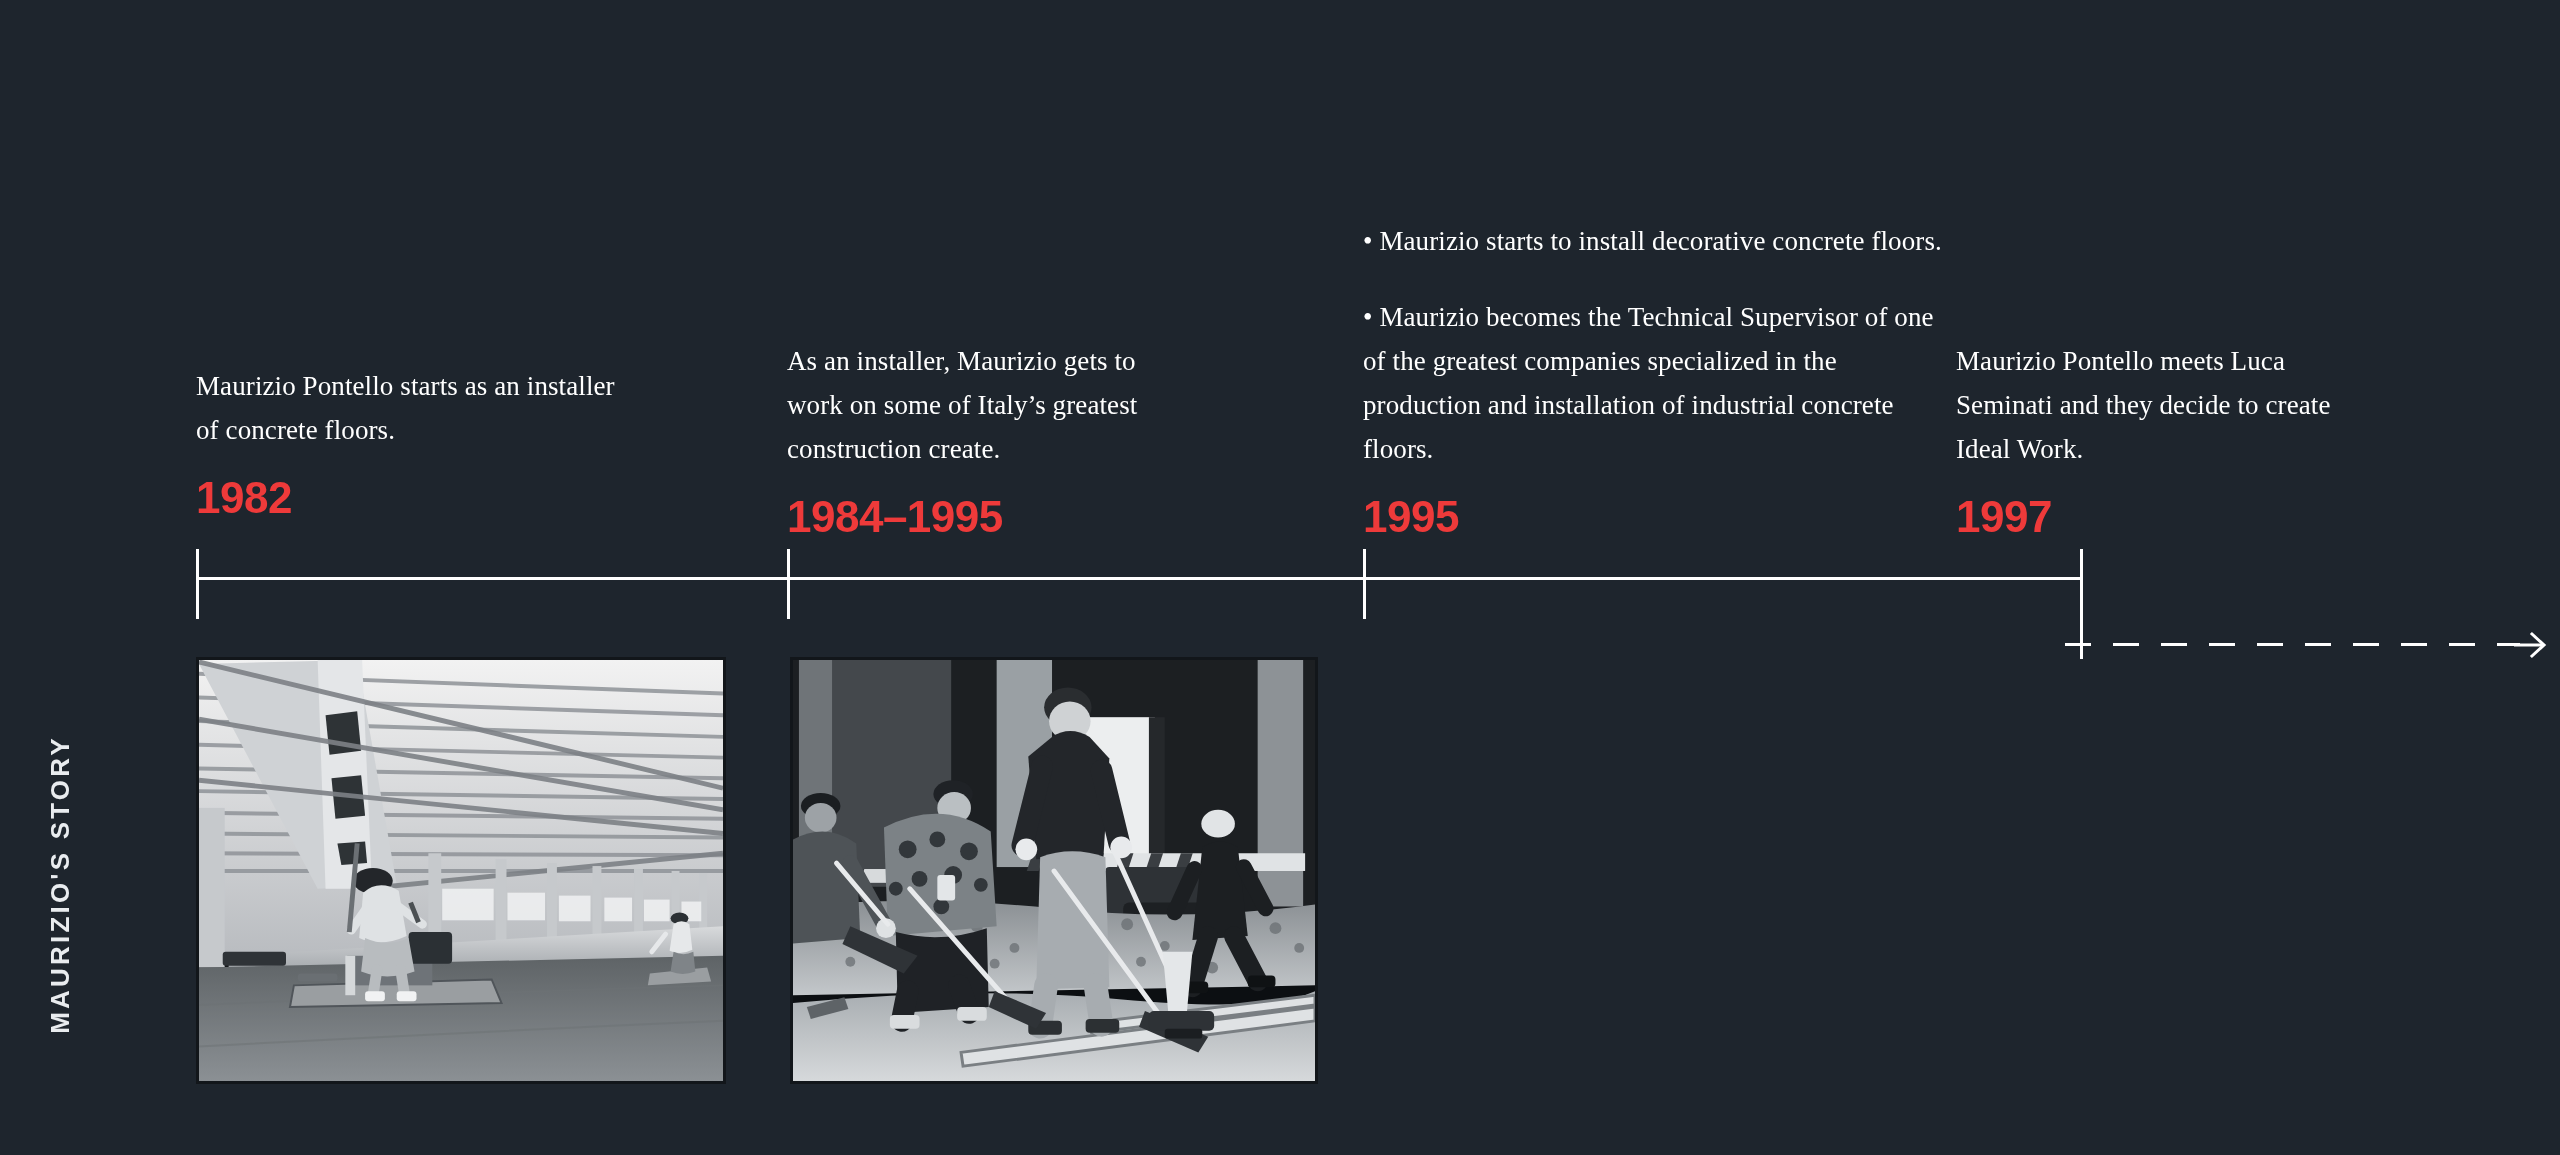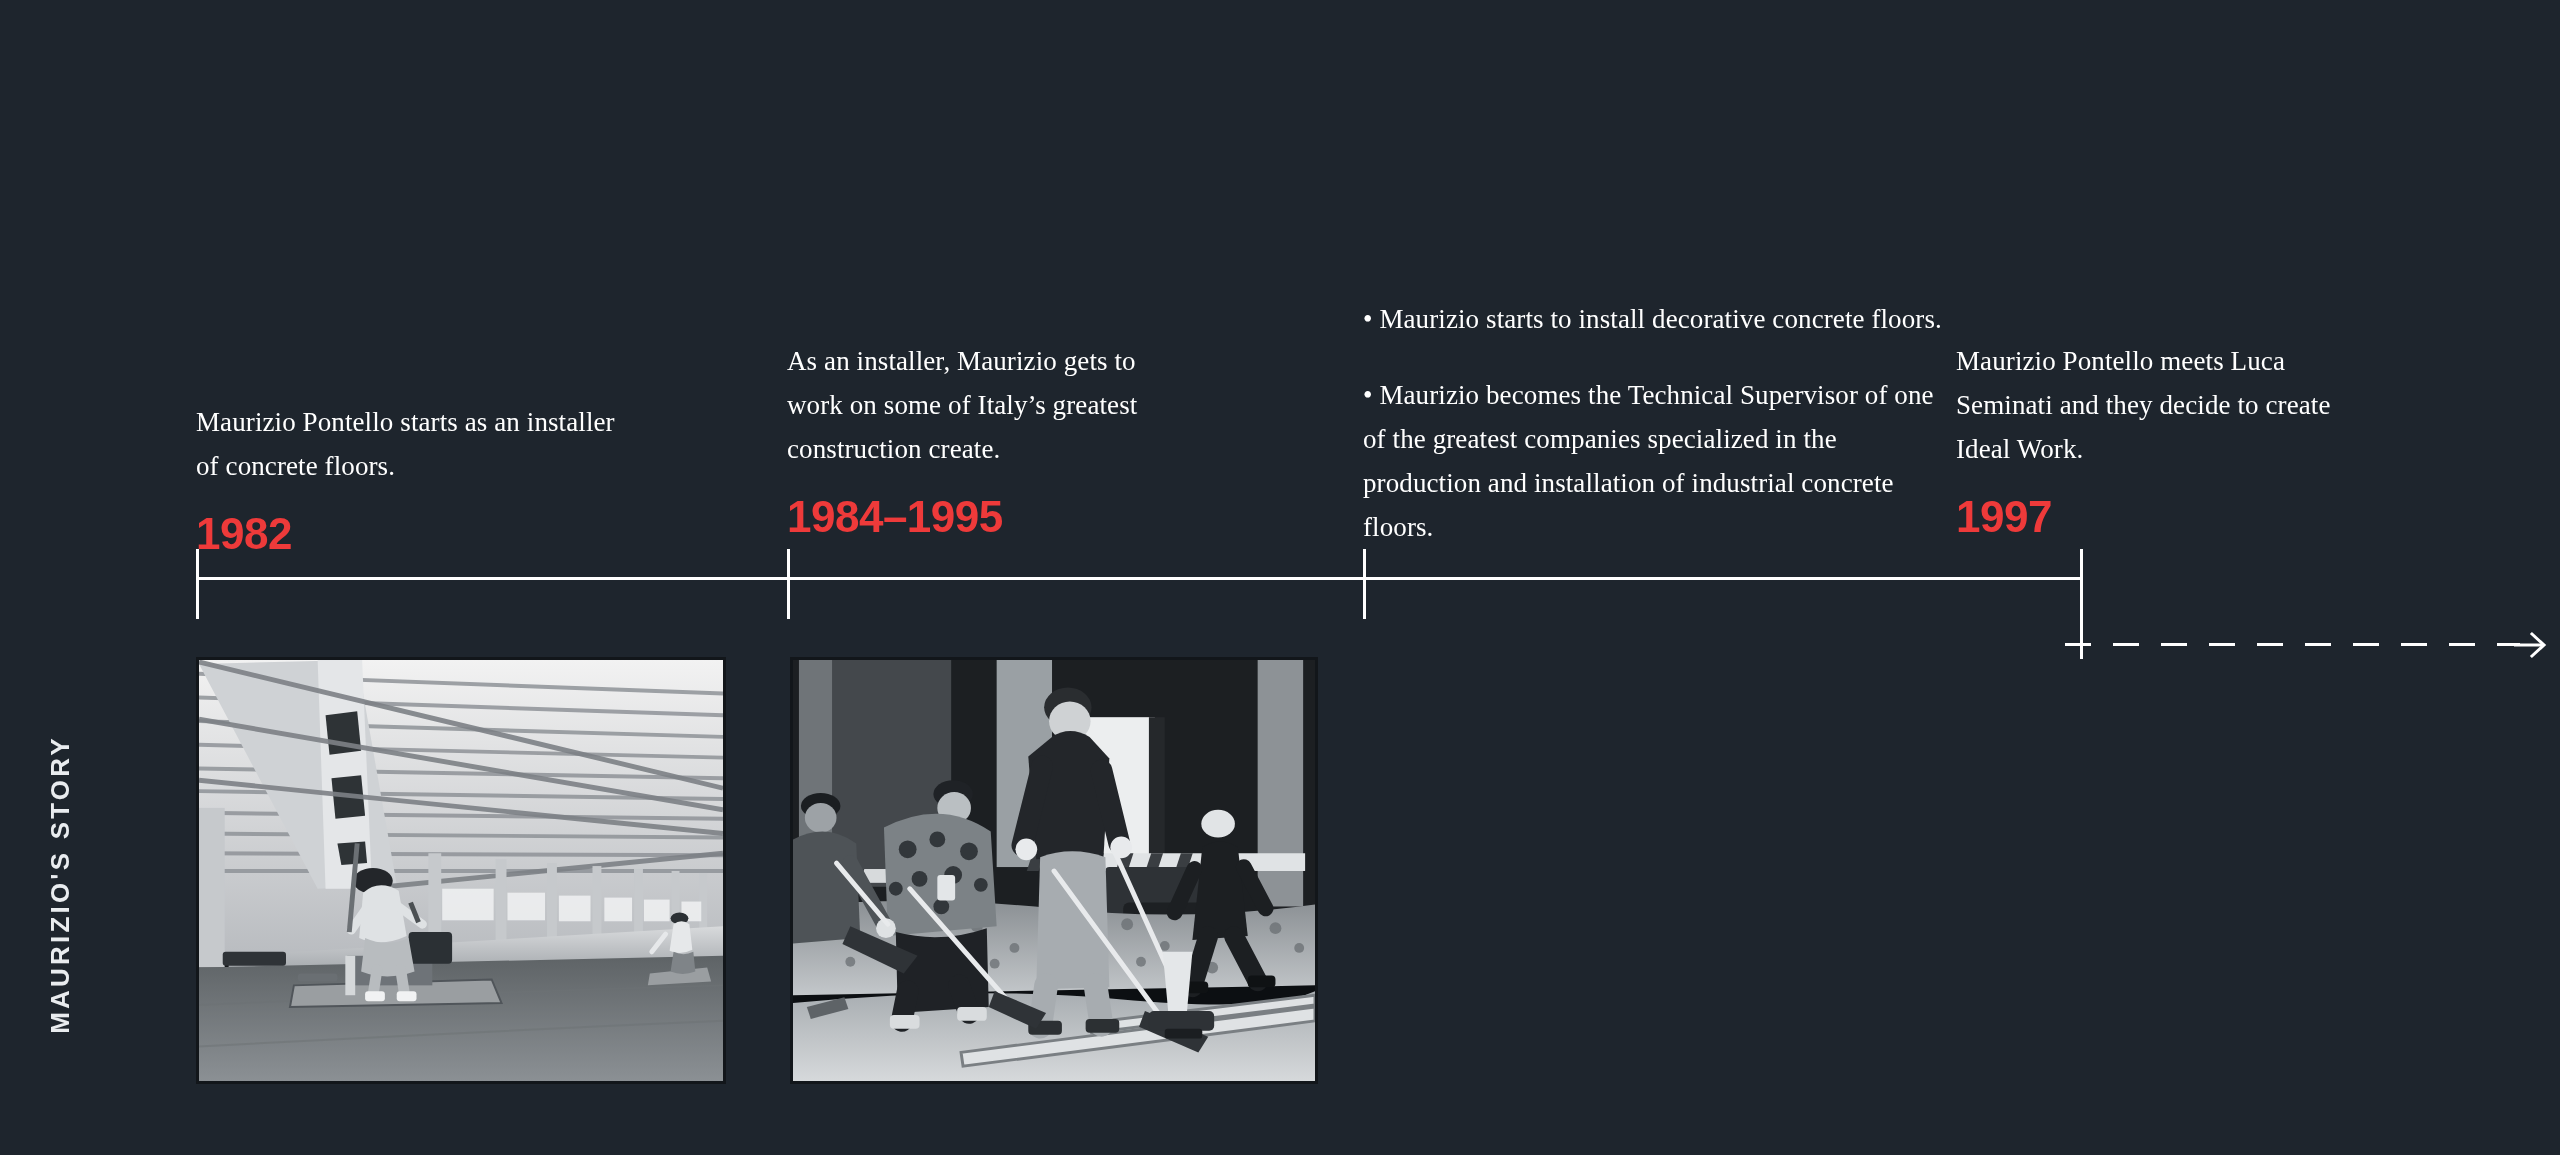--- a/index.html
+++ b/index.html
@@ -169,21 +169,21 @@
   <div class="tick long" style="left:2080px;"></div>
 
   <div id="dashed-line"></div>
   <div id="arrow-head">
     <svg viewBox="0 0 36 34" xmlns="http://www.w3.org/2000/svg">
       <path d="M2 17 H30" stroke="#ffffff" stroke-width="3" fill="none"></path>
       <path d="M20 6 L32 17 L20 28" stroke="#ffffff" stroke-width="3" fill="none" stroke-linecap="square" stroke-linejoin="miter"></path>
     </svg>
   </div>
 
-  <div class="entry" id="entry-0" style="top: 400px; height: 166px;">
+  <div class="entry" id="entry-0" style="top: 364px; height: 166px;">
     <div class="entry-inner">
       <div class="entry-body">
         <p>Maurizio Pontello starts as an installer of concrete floors.</p>
       </div>
       <div class="entry-year" style="color: rgb(238, 58, 58);">1982</div>
     </div>
   </div>
 
   <div class="entry" id="entry-1" style="top: 339px; height: 210px;">
     <div class="entry-inner">
@@ -193,20 +193,21 @@
       <div class="entry-year" style="color: rgb(238, 58, 58);">1984–1995</div>
     </div>
   </div>
 
   <div class="entry" id="entry-2" style="top: 175px; height: 374px;">
     <div class="entry-inner">
       <div class="entry-body">
         <p>• Maurizio starts to install decorative concrete floors.</p>
         <p>• Maurizio becomes the Technical Supervisor of one of the greatest companies specialized in the production and installation of industrial concrete floors.</p>
       </div>
+      <div class="entry-year" style="color: rgb(238, 58, 58);">1995</div>
     </div>
   </div>
 
   <div class="entry" id="entry-3" style="top: 339px; height: 210px;">
     <div class="entry-inner">
       <div class="entry-body">
         <p>Maurizio Pontello meets Luca Seminati and they decide to create Ideal Work.</p>
       </div>
       <div class="entry-year" style="color: rgb(238, 58, 58);">1997</div>
     </div>

